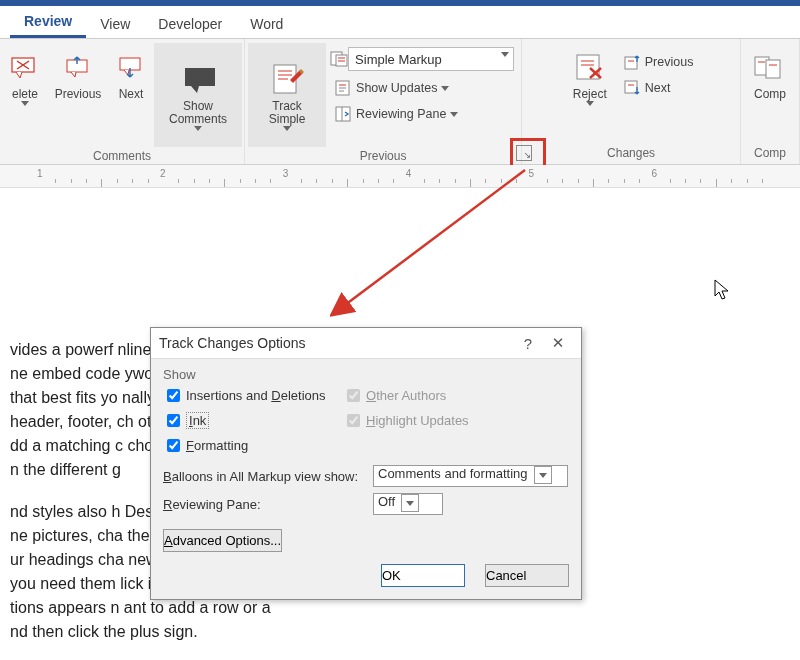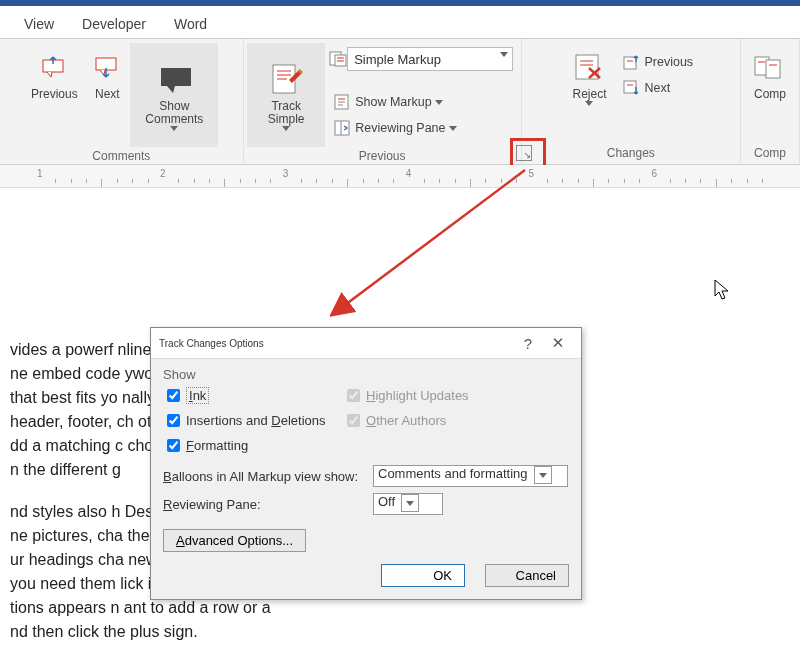--- a/index.html
+++ b/index.html
@@ -19,61 +19,74 @@
   .dropdown-box{border:1px solid #bbb;background:#fff;height:22px;display:flex;align-items:center;padding:0 18px 0 6px;position:relative;font-size:13px;color:#333;min-width:120px;}
   .dropdown-box .chev{position:absolute;right:4px;top:4px;}
   .ruler{height:22px;background:#f6f6f6;border-bottom:1px solid #ddd;position:relative;font-size:10px;color:#888;}
   .ruler .num{position:absolute;top:3px;}
   .ruler .tick{position:absolute;top:14px;width:1px;height:6px;background:#aaa;}
   .doc{padding:150px 10px 20px 10px;font-size:16px;color:#222;line-height:24px;position:relative;}
   .doc p{margin:0 0 18px 0;}
 
   .dialog{position:absolute;left:150px;top:327px;width:430px;background:#f0f0f0;border:1px solid #888;box-shadow:2px 2px 6px rgba(0,0,0,.25);font-size:13px;color:#333;}
   .dlg-title{display:flex;align-items:center;height:30px;padding:0 8px;background:#fff;border-bottom:1px solid #ddd;}
-  .dlg-title .t{flex:1;font-size:10px;}
+  .dlg-title .t{flex:1;font-size:14px;}
   .dlg-title .sys{width:30px;text-align:center;font-size:15px;color:#555;}
   .dlg-body{padding:8px 12px 12px 12px;}
   .showlbl{color:#666;margin-bottom:4px;}
   .chkrow{display:flex;margin-bottom:6px;}
   .chk{display:flex;align-items:center;width:180px;}
   .chk input{margin-right:6px;}
   .chk.dis{color:#999;}
   .field-row{display:flex;align-items:center;margin-top:10px;}
   .field-row label{width:210px;}
   .field-row .sel{border:1px solid #999;background:#fff;height:20px;display:flex;padding:0 4px;position:relative;}
   .field-row .sel .chev{margin-left:6px;border:1px solid #999;width:16px;height:16px;display:flex;align-items:center;justify-content:center;}
   .dlg-btnrow{display:flex;gap:20px;margin-top:14px;}
-  .dlg-btn{border:1px solid #999;background:#e9e9e9;padding:3px 12px;font-size:13px;}
+  .dlg-btn{border:1px solid #999;background:#e9e9e9;padding:3px 0;font-size:13px;}
   .ok-cancel{display:flex;justify-content:flex-end;gap:20px;margin-top:12px;}
-  .ok-cancel .dlg-btn{width:84px;text-align:right;}
+  .ok-cancel .dlg-btn{width:84px;text-align:left;}
   .ok-cancel .primary{border:1.5px solid #2b6fb3;background:#fff;}
 
   .launcher-highlight{position:absolute;left:510px;top:138px;width:30px;height:28px;border:3px solid #d4362a;}
   .launcher-inner{position:absolute;left:516px;top:145px;width:14px;height:14px;border:1px solid #888;display:flex;align-items:end;justify-content:end;font-size:9px;color:#666;}
   .arrow-svg{position:absolute;left:330px;top:165px;pointer-events:none;}
   .cursor{position:absolute;left:713px;top:278px;}
 
   .chev-down{width:0;height:0;border-left:4px solid transparent;border-right:4px solid transparent;border-top:5px solid #666;display:inline-block;}
   .u{text-decoration:underline;}
 </style>
 </head>
 <body>
 
 <div class="titlebar"></div>
 
 <div class="tabs">
+  <div class="tab active">Review</div>
   <div class="tab">View</div>
   <div class="tab">Developer</div>
   <div class="tab">Word</div>
 </div>
 
 <div class="ribbon">
 
   <div class="group" style="width:245px">
     <div class="group-content">
+      <div class="bigbtn" style="width:42px">
+        <div class="iconbox">
+            <svg width="30" height="26">
+              <rect x="2" y="4" width="22" height="14" fill="#fff" stroke="#d4362a" stroke-width="1.2"></rect>
+              <path d="M6 18 L10 24 L12 18" fill="#fff" stroke="#d4362a"></path>
+              <line x1="7" y1="7" x2="19" y2="15" stroke="#d4362a" stroke-width="1.5"></line>
+              <line x1="19" y1="7" x2="7" y2="15" stroke="#d4362a" stroke-width="1.5"></line>
+            </svg>
+          </div>
+        <span>elete</span>
+        <span class="chev-down"></span>
+      </div>
       <div class="bigbtn" style="width:56px">
         <div class="iconbox">
             <svg width="30" height="26">
               <rect x="4" y="6" width="20" height="12" fill="#fff" stroke="#d4362a"></rect>
               <path d="M8 18 L12 23 L13 18" fill="#fff" stroke="#d4362a"></path>
               <path d="M14 3 L14 10 M14 3 L11 6 M14 3 L17 6" stroke="#2b6fb3" stroke-width="1.5" fill="none"></path>
             </svg>
           </div>
         <span>Previous</span>
       </div>
@@ -113,40 +126,40 @@
               <line x1="8" y1="17" x2="18" y2="17" stroke="#d4362a"></line>
               <path d="M20 18 L30 8 L33 11 L23 21 Z" fill="#d4362a"></path>
               <path d="M30 8 L33 11" stroke="#c08830" stroke-width="3"></path>
             </svg>
           </div>
         <span style="white-space:pre">Track
 Simple</span> 
           <span class="chev-down"></span>
       </div>
       <div style="display:flex;flex-direction:column;padding:4px 4px">
-        <div style="display:flex;align-items:center;margin-bottom:18px">
+        <div style="display:flex;align-items:center;margin-bottom:4px">
           <svg class="mini" width="18" height="18">
               <rect x="1" y="2" width="11" height="13" fill="#fff" stroke="#888"></rect>
               <rect x="6" y="5" width="11" height="11" fill="#fff" stroke="#888"></rect>
               <line x1="8" y1="8" x2="15" y2="8" stroke="#d4362a"></line>
               <line x1="8" y1="11" x2="15" y2="11" stroke="#d4362a"></line>
             </svg>
           <div class="dropdown-box" style="min-width:140px">
             <span>Simple Markup</span>
             <span class="chev chev-down"></span>
           </div>
         </div>
         <div class="smallbtn">
           <svg class="mini" width="18" height="18">
               <rect x="2" y="2" width="13" height="14" fill="#fff" stroke="#888"></rect>
               <line x1="5" y1="6" x2="12" y2="6" stroke="#d4362a"></line>
               <line x1="5" y1="9" x2="12" y2="9" stroke="#888"></line>
               <line x1="5" y1="12" x2="10" y2="12" stroke="#888"></line>
             </svg>
-          <span>Show Markup</span>&nbsp;<span class="chev-down"></span>
+          <span>Show Updates</span>&nbsp;<span class="chev-down"></span>
         </div>
         <div class="smallbtn">
           <svg class="mini" width="18" height="18">
               <rect x="2" y="2" width="14" height="14" fill="#fff" stroke="#888"></rect>
               <line x1="8" y1="2" x2="8" y2="16" stroke="#888"></line>
               <path d="M11 7 L14 9 L11 11" fill="none" stroke="#2b6fb3" stroke-width="1.4"></path>
             </svg>
           <span>Reviewing Pane</span>&nbsp;<span class="chev-down"></span>
         </div>
       </div>
@@ -295,35 +308,35 @@
   <div class="dlg-title">
     <span class="t">Track Changes Options</span>
     <span class="sys">?</span>
     <span class="sys">✕</span>
   </div>
   <div class="dlg-body">
     <div class="showlbl">Show</div>
     <div class="chkrow">
       <label class="chk">
           <input type="checkbox" checked="" style="">
+          <span>Insertions and <span class="u">D</span>eletions</span>
+        </label>
+      <label class="chk dis">
+          <input type="checkbox" checked="" disabled="" style="">
+          <span><span class="u">O</span>ther Authors</span>
+        </label>
+    </div>
+    <div class="chkrow">
+      <label class="chk">
+          <input type="checkbox" checked="" style="">
           <span style="border:1px dotted #888;padding:0 2px"><span class="u">I</span>nk</span>
         </label>
       <label class="chk dis">
           <input type="checkbox" checked="" disabled="" style="">
           <span><span class="u">H</span>ighlight Updates</span>
-        </label>
-    </div>
-    <div class="chkrow">
-      <label class="chk">
-          <input type="checkbox" checked="" style="">
-          <span>Insertions and <span class="u">D</span>eletions</span>
-        </label>
-      <label class="chk dis">
-          <input type="checkbox" checked="" disabled="" style="">
-          <span><span class="u">O</span>ther Authors</span>
         </label>
     </div>
     <div class="chkrow">
       <label class="chk">
           <input type="checkbox" checked="" style="">
           <span><span class="u">F</span>ormatting</span>
         </label>
     </div>
 
     <div class="field-row">

